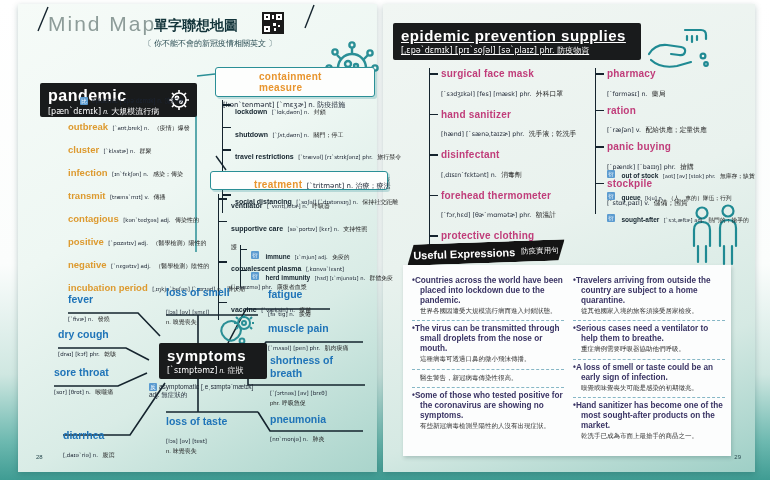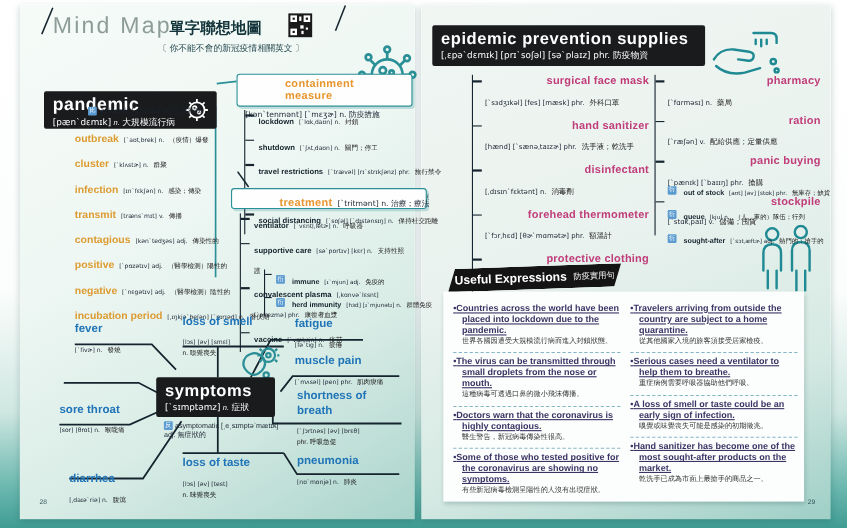--- a/index.html
+++ b/index.html
@@ -19,23 +19,23 @@
   .mm-title-zh{position:absolute;left:136px;top:13px;font-size:14px;font-weight:bold;color:#13343a;}
   .qr{position:absolute;left:244px;top:8px;width:22px;height:22px;}
   .mm-sub{position:absolute;left:86px;top:34px;width:212px;text-align:center;font-size:8px;color:#274a50;}
 
   
   .kbox{position:absolute;background:#191b1c;color:#fff;border-radius:2px;padding:4px 8px;box-sizing:border-box;}
   .kbox-word{font-weight:bold;letter-spacing:.5px;}
   .kbox-sub{font-size:8px;margin-top:1px;}
   .pandemic-box{left:22px;top:55px;width:157px;height:34px;margin-top:24px;}
   .pandemic-box .kbox-word{font-size:16px;}
-  .symptoms-box{left:124px;top:339px;width:108px;height:36px;}
+  .symptoms-box{left:141px;top:339px;width:108px;height:36px;}
   .symptoms-box .kbox-word{font-size:15px;}
-  .supplies-box{left:10px;top:19px;width:248px;height:37px;}
+  .supplies-box{left:10px;top:19px;width:248px;height:37px;text-decoration:underline;}
   .supplies-box .kbox-word{font-size:15px;}
   .kbox .virus-white{position:absolute;right:4px;top:3px;}
 
   .phon{font-family:"DejaVu Sans",sans-serif;color:#1c2433;}
   .zh{color:#222;}
   .pos{font-style:italic;font-size:.85em;}
   .zh-w{color:#fff;} .kbox .phon{color:#fff;}
 
   
   .tag{display:inline-block;background:#5b9bd0;color:#fff;font-size:5.5px;width:8px;height:8px;line-height:8px;
@@ -79,41 +79,41 @@
   .sym-item{position:absolute;line-height:1.25;white-space:nowrap;}
   .sym-item .sw{color:#1f74b8;font-weight:bold;font-size:10.5px;}
   .sym-item .phon{font-size:5.5px;} .sym-item .zh{font-size:6px;}
   .sym-item.stack{width:95px;white-space:normal;}
   .sym-item.stack .zh{display:block;}
 
   
   .scol{position:absolute;border-left:1.5px solid #15242e;}
   .srow{position:relative;padding-left:11px;line-height:1.25;}
   .srow::before{content:"";position:absolute;left:0;top:5px;width:8px;height:1.5px;background:#15242e;}
-  .sword{color:#c03d7a;font-weight:bold;font-size:10px;letter-spacing:.2px;text-align:right;}
+  .sword{color:#c03d7a;font-weight:bold;font-size:10px;letter-spacing:.2px;}
   .srow .phon{font-size:6.3px;} .srow .zh{font-size:6.8px;}
   .sup-left{left:46px;top:64px;width:160px;} .sup-left .srow{margin-bottom:8px;}
   .sup-right{left:212px;top:64px;width:150px;} .sup-right .srow{margin-bottom:4px;white-space:nowrap;}
   .stock-sub{position:absolute;left:224px;top:160px;}
   .stock-sub .subrow{border:none;padding-left:0;margin-bottom:4px;}
   .stock-sub .subrow::before{display:none;}
 
   
   .ue-banner{position:absolute;left:24px;top:238px;width:158px;height:21px;background:#141414;color:#fff;
      transform:rotate(-2deg);clip-path:polygon(7px 0,100% 0,calc(100% - 7px) 100%,0 100%);
      display:flex;align-items:center;justify-content:center;gap:6px;}
   .ue-title{font-weight:bold;font-size:11px;}
   .ue-zh{font-size:7.5px;}
   .ue-card{position:absolute;left:20px;top:261px;width:328px;height:191px;background:#fcfdfd;
      box-shadow:1px 2px 4px rgba(0,50,50,.2);}
   .expr-col{position:absolute;top:8px;width:152px;}
   .expr-col-left{left:9px;} .expr-col-right{left:170px;}
   .expr-item{padding:3px 0 5px 0;border-bottom:1px dashed #86b7c6;}
   .expr-item:last-child{border-bottom:none;}
-  .expr-en{color:#3a3464;font-size:8.2px;font-weight:bold;line-height:1.22;padding-left:8px;text-indent:-8px;text-decoration:underline;}
+  .expr-en{color:#3a3464;font-size:8.2px;font-weight:bold;line-height:1.22;padding-left:8px;text-indent:-8px;}
   .expr-en::before{content:"\2022 ";}
   .expr-zh{color:#333;font-size:6.5px;line-height:1.3;padding-left:8px;margin-top:1px;}
 
   .pagenum{position:absolute;font-size:6px;color:#2a4a50;}
   .pn-left{left:18px;bottom:12px;} .pn-right{right:14px;bottom:12px;}
   .icon-abs{position:absolute;}
 </style>
 </head>
 <body>
 
@@ -363,20 +363,24 @@
     </div>
     <div class="note asym-note">
       <span class="tag">反</span><span>asymptomatic [ˌeˌsɪmptə`mætɪk]</span><br>
       <span>adj. 無症狀的</span>
     </div>
 
     <div class="sym-item" style="left:50px;top:289px">
       <div class="sw">fever</div>
       <div><span class="phon">[`fivɚ] n.</span> <span class="zh">發燒</span></div>
     </div>
+    <div class="sym-item" style="left:40px;top:324px">
+      <div class="sw">dry cough</div>
+      <div><span class="phon">[draɪ] [kɔf] phr.</span> <span class="zh">乾咳</span></div>
+    </div>
     <div class="sym-item" style="left:36px;top:362px">
       <div class="sw">sore throat</div>
       <div><span class="phon">[sor] [θrot] n.</span> <span class="zh">喉嚨痛</span></div>
     </div>
     <div class="sym-item" style="left:45px;top:425px">
       <div class="sw">diarrhea</div>
       <div><span class="phon">[ˌdaɪə`riə] n.</span> <span class="zh">腹瀉</span></div>
     </div>
     <div class="sym-item stack" style="left:148px;top:282px">
       <div class="sw">loss of smell</div>
@@ -519,21 +523,20 @@
             <div class="expr-en">Countries across the world have been placed into lockdown due to the pandemic.</div>
             <div class="expr-zh">世界各國因遭受大規模流行病而進入封鎖狀態。</div>
           </div>
 
           <div class="expr-item">
             <div class="expr-en">The virus can be transmitted through small droplets from the nose or mouth.</div>
             <div class="expr-zh">這種病毒可透過口鼻的微小飛沫傳播。</div>
           </div>
 
           <div class="expr-item">
-            <div class="expr-en">Doctors warn that the coronavirus is highly contagious.</div>
             <div class="expr-zh">醫生警告，新冠病毒傳染性很高。</div>
           </div>
 
           <div class="expr-item">
             <div class="expr-en">Some of those who tested positive for the coronavirus are showing no symptoms.</div>
             <div class="expr-zh">有些新冠病毒檢測呈陽性的人沒有出現症狀。</div>
           </div>
         </div>
       <div class="expr-col expr-col-right">
 

